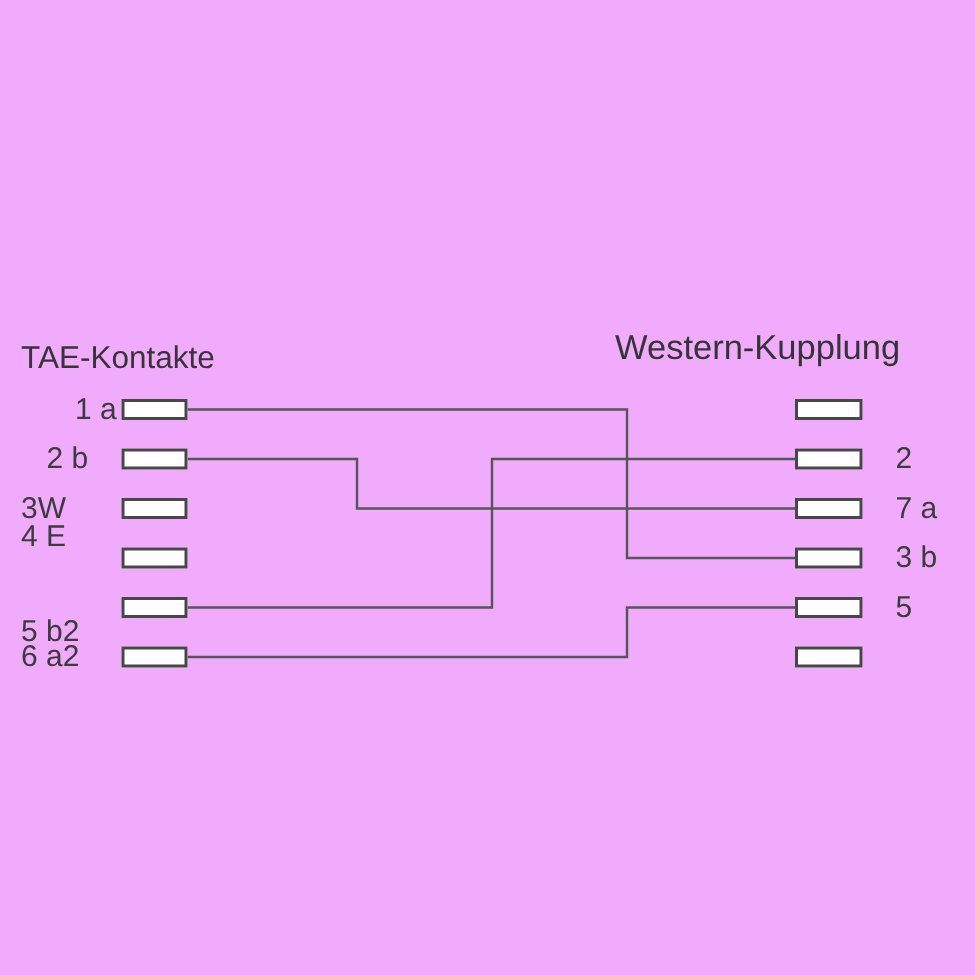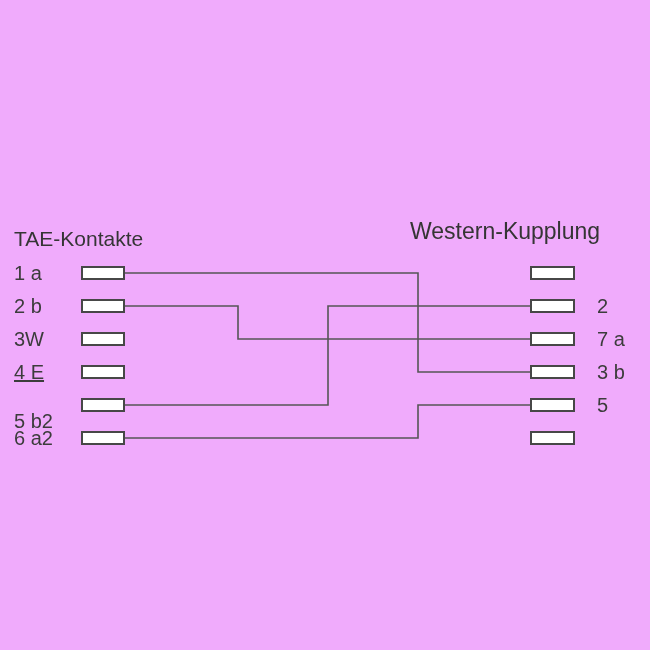--- a/index.html
+++ b/index.html
@@ -62,27 +62,27 @@
   <div id="left-heading" class="heading">TAE-Kontakte</div>
   <div id="right-heading" class="heading">Western-Kupplung</div>
   <svg id="wires-svg" width="650" height="650">
       <polyline points="125,273 418,273 418,372 530,372" fill="none" stroke="#565656" stroke-width="1.6"></polyline>
       <polyline points="125,306 238,306 238,339 530,339" fill="none" stroke="#565656" stroke-width="1.6"></polyline>
       <polyline points="125,405 328,405 328,306 530,306" fill="none" stroke="#565656" stroke-width="1.6"></polyline>
       <polyline points="125,438 418,438 418,405 530,405" fill="none" stroke="#565656" stroke-width="1.6"></polyline>
     </svg>
   <div id="pins-layer">
       <div class="pin-rect left" style="top: 266px;"></div>
-      <div class="pin-label left" style="top: 262px;">1 a</div>
+      <div class="pin-label left" style="top: 262px; margin-left: 36px;">1 a</div>
       <div class="pin-rect left" style="top: 299px;"></div>
-      <div class="pin-label left" style="top: 295px;">2 b</div>
+      <div class="pin-label left" style="top: 295px; margin-left: 17px;">2 b</div>
       <div class="pin-rect left" style="top: 332px;"></div>
       <div class="pin-label left" style="top: 328px;">3W</div>
       <div class="pin-rect left" style="top: 365px;"></div>
-      <div class="pin-label left" style="top: 361px; text-decoration: underline;">4 E</div>
+      <div class="pin-label left" style="top: 347px;">4 E</div>
       <div class="pin-rect left" style="top: 398px;"></div>
       <div class="pin-label left" style="top: 410px;">5 b2</div>
       <div class="pin-rect left" style="top: 431px;"></div>
       <div class="pin-label left" style="top: 427px;">6 a2</div>
       <div class="pin-rect right" style="top: 266px;"></div>
       <div class="pin-rect right" style="top: 299px;"></div>
       <div class="pin-label right" style="top: 295px;">2</div>
       <div class="pin-rect right" style="top: 332px;"></div>
       <div class="pin-label right" style="top: 328px;">7 a</div>
       <div class="pin-rect right" style="top: 365px;"></div>

